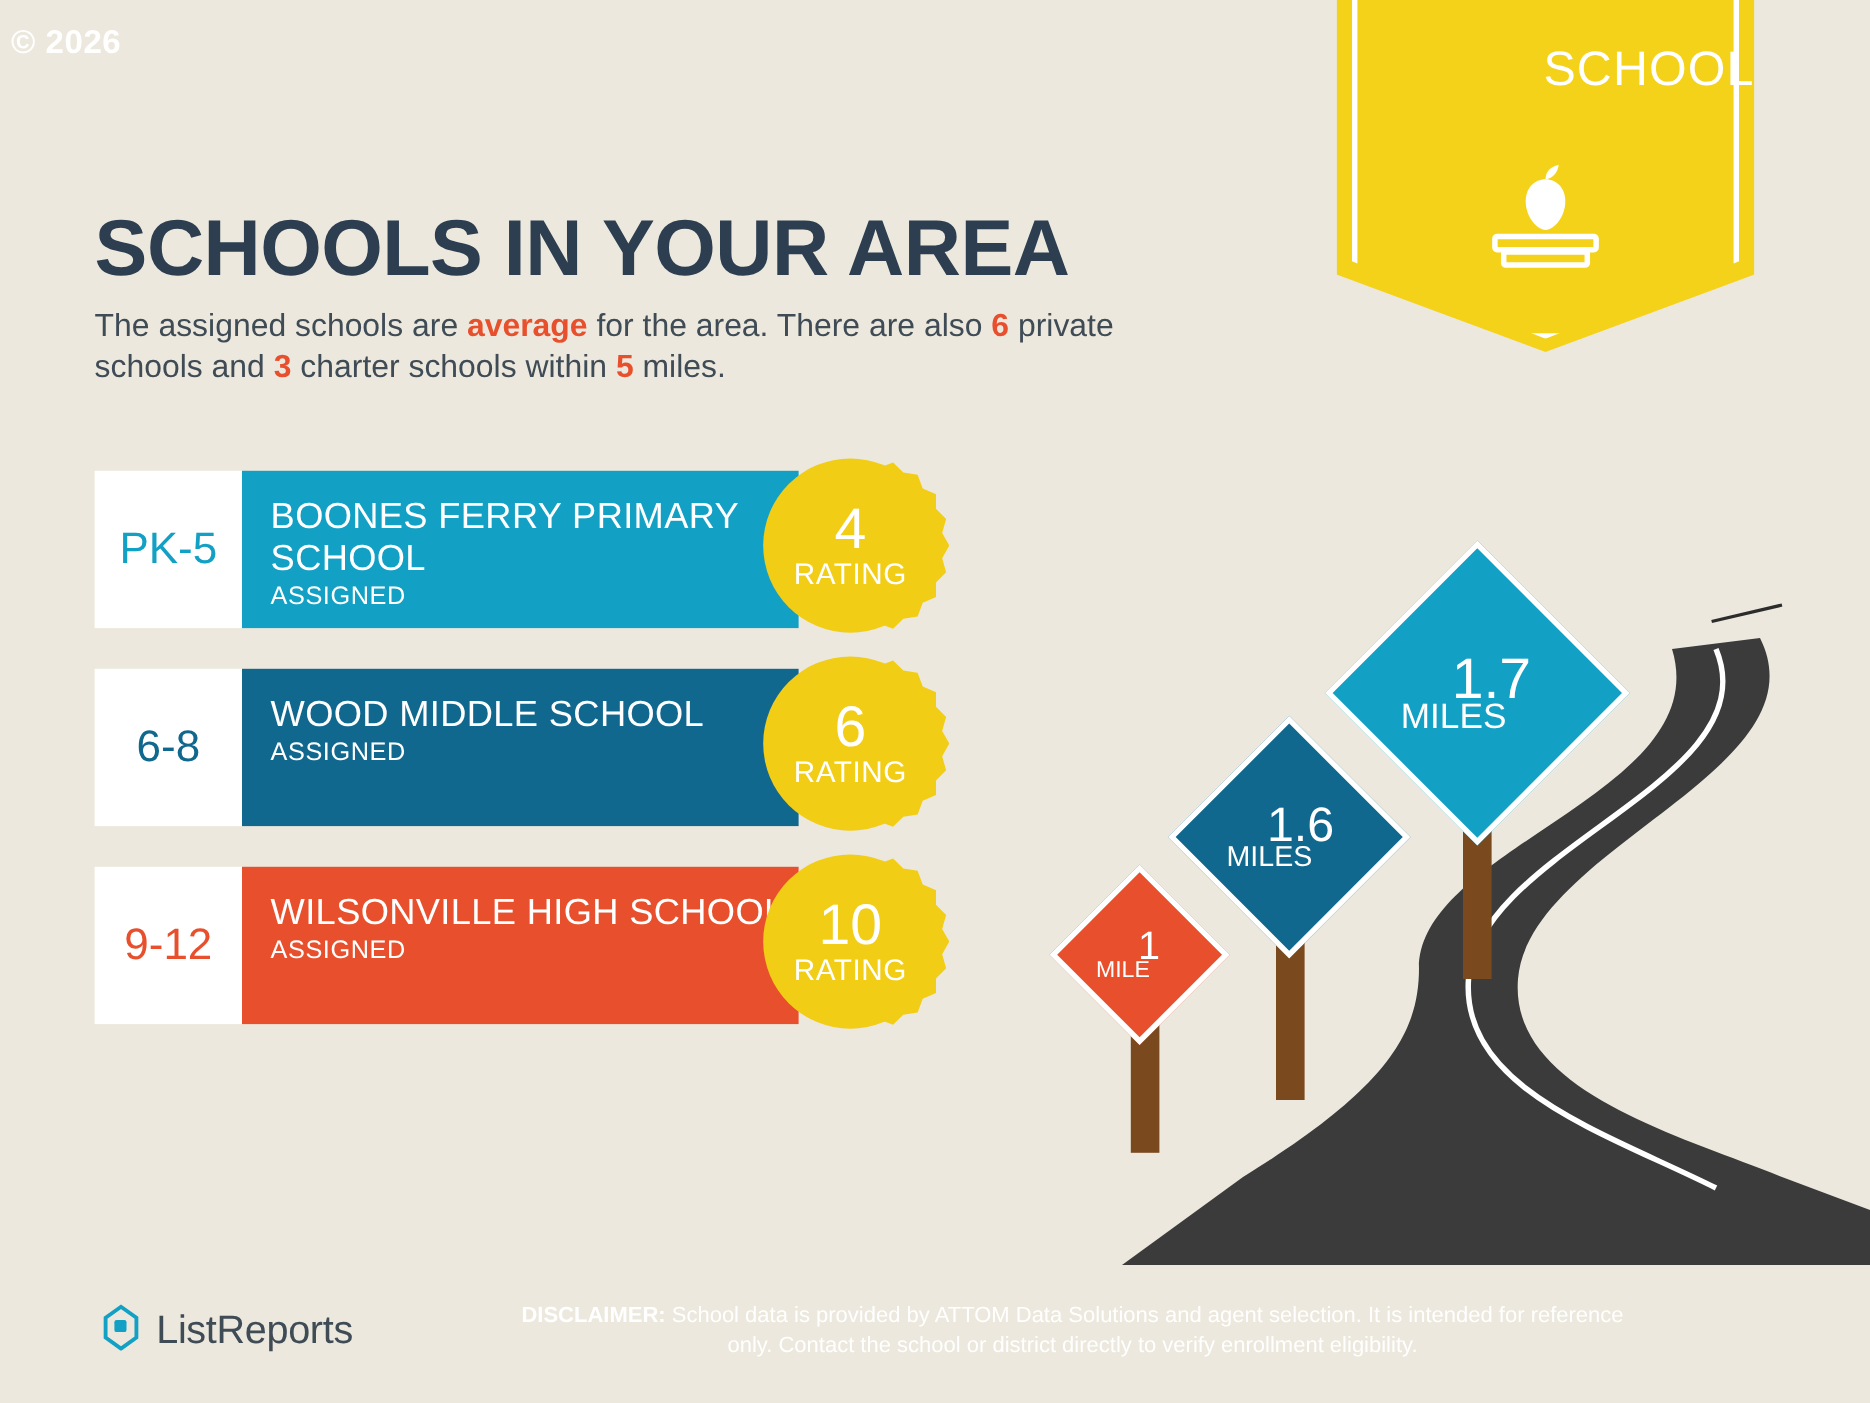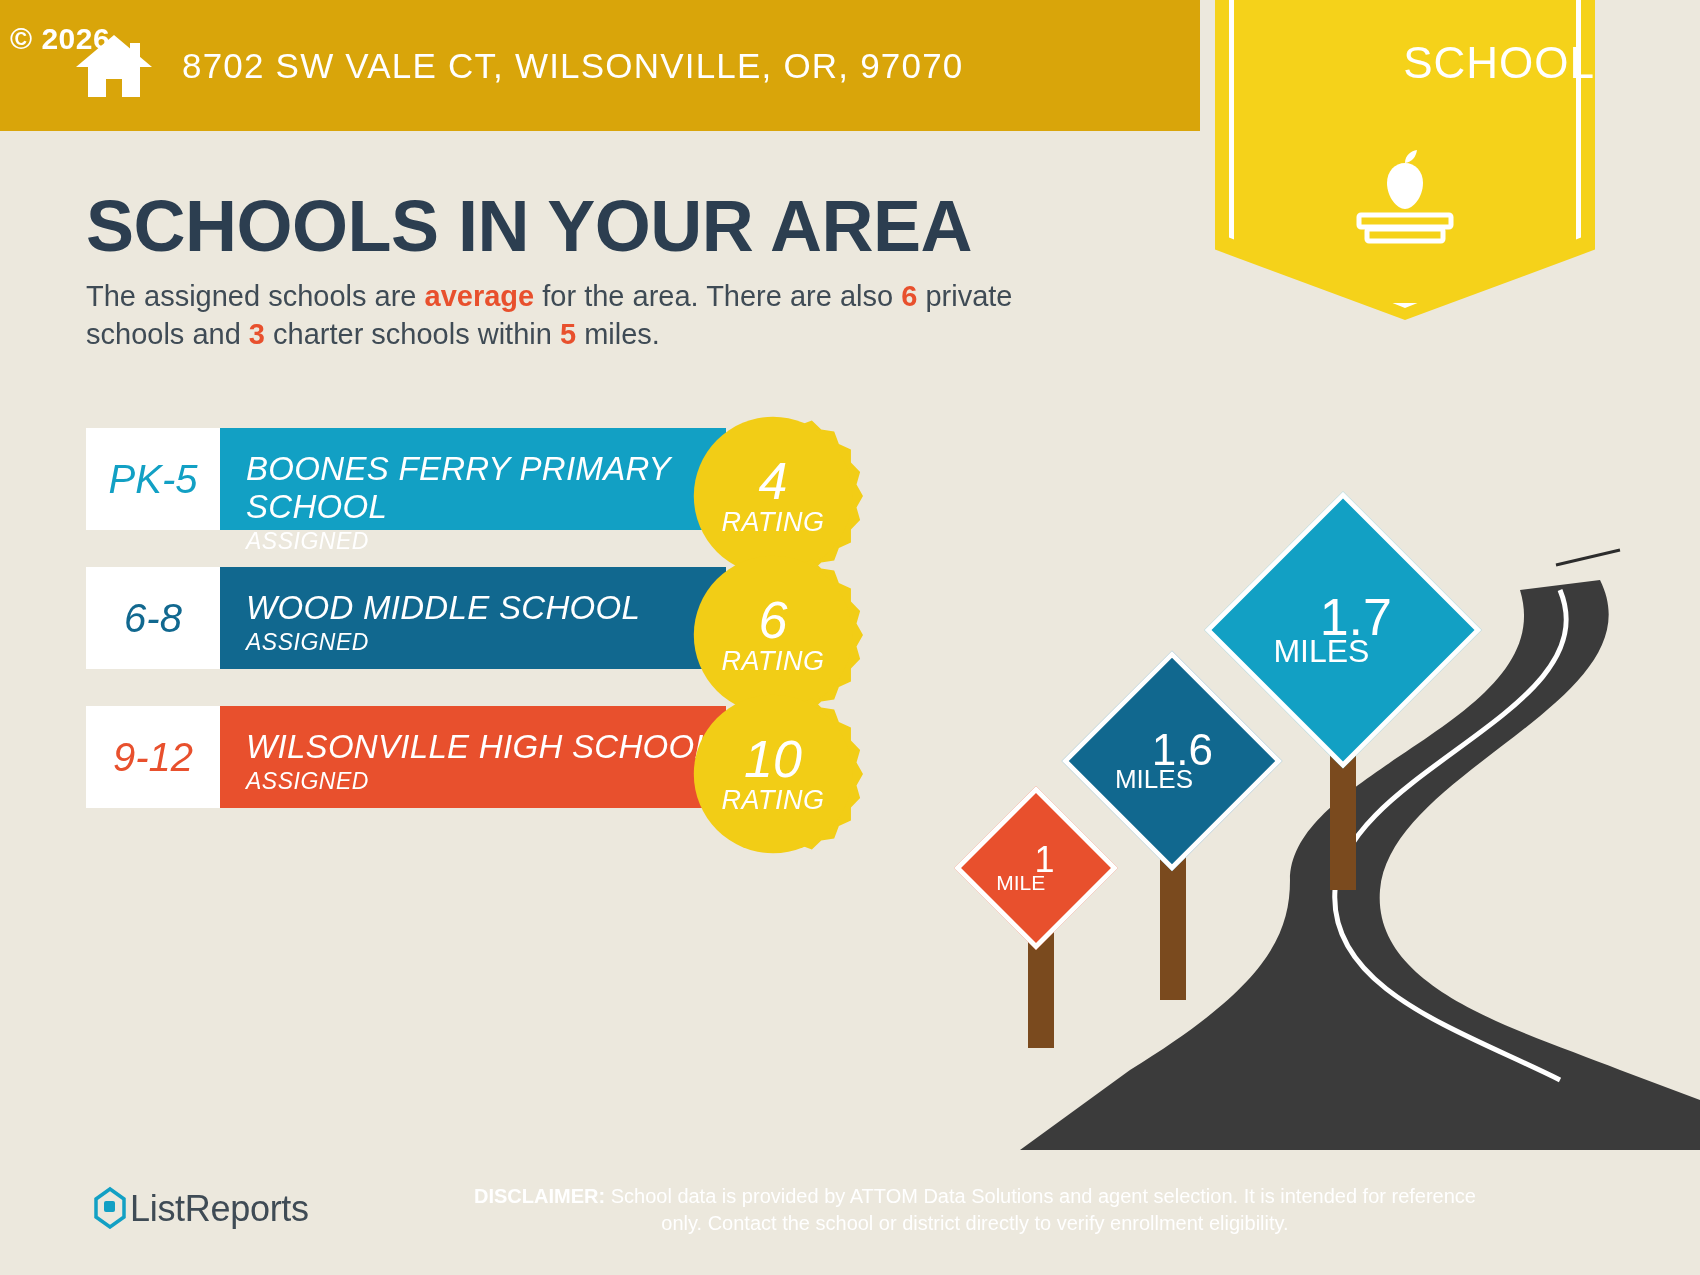--- a/index.html
+++ b/index.html
@@ -65,21 +65,21 @@
   }
   .subtitle {
     position: absolute; left: 86px; top: 277px;
     width: 1030px;
     font-size: 29px; line-height: 38px; color: #3f4b55;
   }
   .subtitle b { color: #e8502d; font-weight: bold; }
 
   
   .rows { position: absolute; left: 86px; top: 428px; width: 800px; }
-  .row { position: relative; height: 102px; margin-bottom: 37px; display: flex; font-style: italic; }
+  .row { position: relative; height: 143px; margin-bottom: 37px; display: flex; }
   .grade-box {
     width: 134px; background: #ffffff;
     display: flex; align-items: center; justify-content: center;
     font-size: 40px; font-weight: 500;
   }
   .bar {
     width: 506px; padding: 22px 0 0 26px; color: #ffffff; position: relative;
   }
   .school-name { font-size: 33px; line-height: 38px; letter-spacing: 0.3px; }
   .assigned { font-size: 23px; margin-top: 2px; letter-spacing: 0.5px; }
@@ -118,43 +118,34 @@
     display: flex; flex-direction: column; align-items: center; justify-content: center;
     color: #ffffff; transform: rotate(45deg);
     border: 5px solid #ffffff;
   }
   .sign > span { transform: rotate(-45deg); display: block; text-align: center; white-space: nowrap; }
   .sign .num { font-weight: 400; }
 
   
   .footer-logo {
     position: absolute; left: 86px; bottom: 42px;
-    display: flex; align-items: center; 
+    display: flex; align-items: center; gap: 12px;
   }
   .footer-logo .name { font-size: 36px; color: #3f4b55; letter-spacing: -0.3px; }
   .disclaimer {
     position: absolute; left: 470px; bottom: 38px; width: 1010px;
     font-size: 20px; line-height: 27px; color: #ffffff; text-align: center;
   }
   .disclaimer b { font-weight: bold; text-align: center; }
 </style>
 </head>
 <body>
 
 <div class="page">
 
-  <div class="header-bar">
-    <div class="house-icon">
-      <svg viewBox="0 0 84 70" width="84" height="70">
-        <path d="M42 4 L4 36 L16 36 L16 66 L34 66 L34 48 L50 48 L50 66 L68 66 L68 36 L80 36 Z" fill="#ffffff"></path>
-        <rect x="58" y="12" width="10" height="16" fill="#ffffff"></rect>
-      </svg>
-    </div>
-    <div class="address">8702 SW VALE CT, WILSONVILLE, OR, 97070</div>
-  </div>
   <div class="copyright">© 2026</div>
 
   <div class="badge">
     <div class="badge-shape"></div>
     <div class="badge-inner"></div>
     <div class="badge-text">
       <div>SCHOOL</div>
     </div>
     <div class="badge-art">
       <svg viewBox="0 0 140 100" width="140" height="100">

